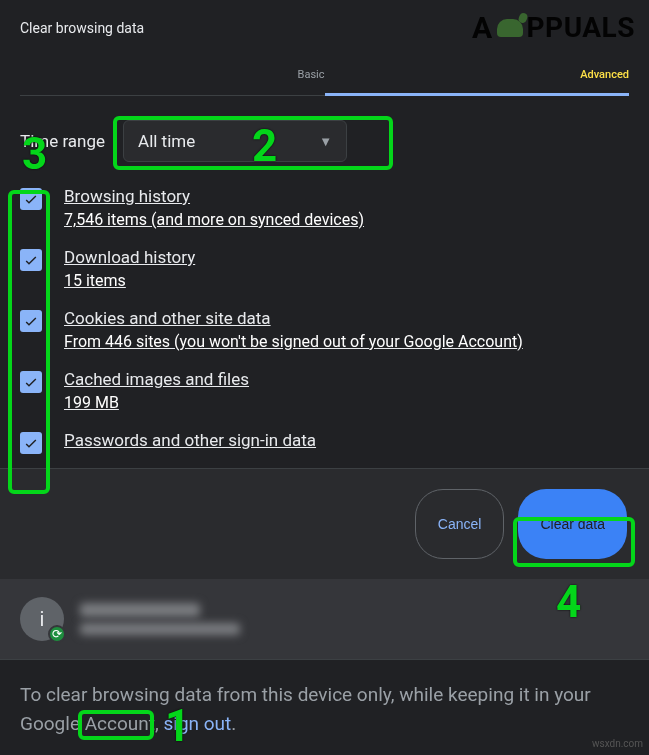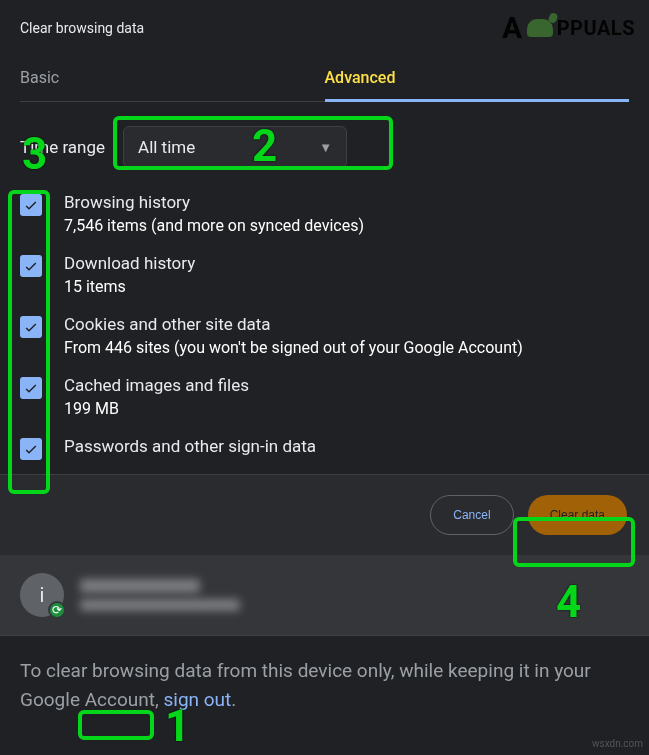--- a/index.html
+++ b/index.html
@@ -20,23 +20,23 @@
       font-weight: 400;
       color: #e8eaed;
       margin-bottom: 18px;
     }
     .tabs {
       display: flex;
       border-bottom: 1px solid #3c4043;
     }
     .tab {
       flex: 1;
-      text-align: left;
+      text-align: right;
       padding: 14px 0;
-      font-size: 16px;
+      font-size: 11px;
       cursor: pointer;
       position: relative;
     }
     .tab.inactive { color: #9aa0a6; }
     .tab.active { color: #fde047; font-weight: 500; }
     .tab.active::after {
       content: "";
       position: absolute;
       left: 0; right: 0; bottom: -1px;
       height: 3px;
@@ -73,20 +73,21 @@
     }
     .options {
       display: flex;
       flex-direction: column;
       gap: 18px;
     }
     .option-row {
       display: flex;
       align-items: flex-start;
       gap: 22px;
+      text-decoration: underline;
     }
     .checkbox {
       width: 22px;
       height: 22px;
       background: #8ab4f8;
       border-radius: 3px;
       flex-shrink: 0;
       display: flex;
       align-items: center;
       justify-content: center;
@@ -100,33 +101,33 @@
     .buttons-bar {
       display: flex;
       justify-content: flex-end;
       gap: 14px;
       padding: 20px 22px;
       border-top: 1px solid #3c4043;
       margin-top: 14px;
       background: #2a2b2e;
     }
     .btn {
-      padding: 12px 22px;
+      padding: 26px 22px;
       border-radius: 28px;
-      font-size: 12px;
+      font-size: 14px;
       cursor: pointer;
       border: none;
     }
     .btn-cancel {
       background: transparent;
       color: #8ab4f8;
       border: 1px solid #5f6368;
     }
     .btn-clear {
-      background: #a16207;
+      background: #3b82f6;
       color: #202124;
       font-weight: 500;
     }
     .account-section {
       background: #35363a;
       padding: 18px 20px;
       display: flex;
       align-items: center;
       gap: 16px;
     }
@@ -195,21 +196,21 @@
       top: 10px;
       display: flex;
       align-items: center;
       gap: 4px;
       opacity: 0.9;
     }
     .wm-cap {
       width: 26px; height: 18px; background:#3c6e31; border-radius: 10px 10px 4px 4px; position:relative;
     }
     .wm-cap::after { content:""; position:absolute; top:-6px; right:-4px; width:8px;height:10px; background:#3c6e31; border-radius:4px; transform:rotate(20deg);}
-    .wm-text { font-size: 20px; font-weight:700; color:#000; letter-spacing:0.5px; }
+    .wm-text { font-size: 28px; font-weight:700; color:#000; letter-spacing:0.5px; }
     .wm-A { font-size:30px; }
     .wm-credit {
       position: absolute;
       right: 6px;
       bottom: 6px;
       font-size: 10px;
       color: #555;
     }
   </style>
 </head>

